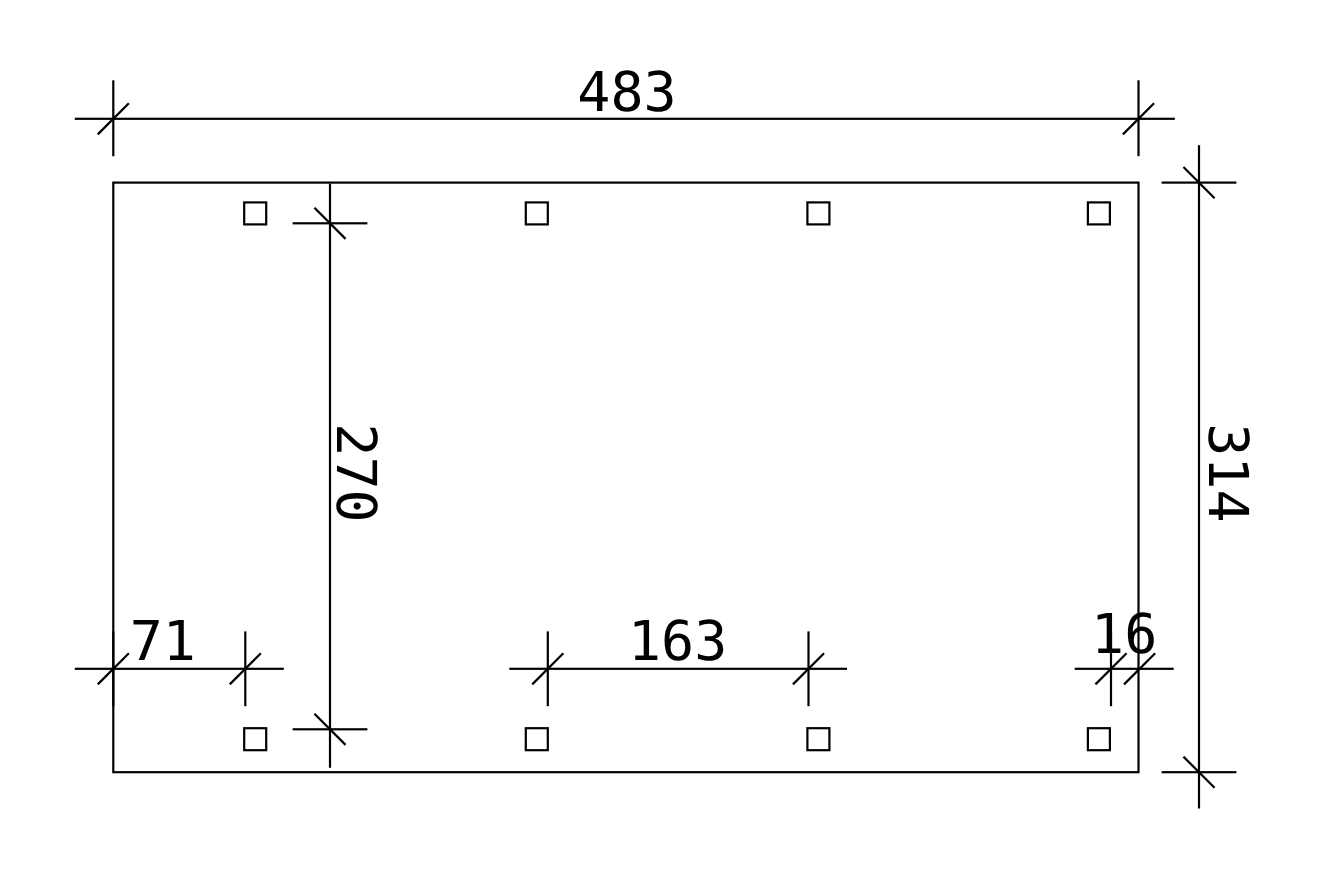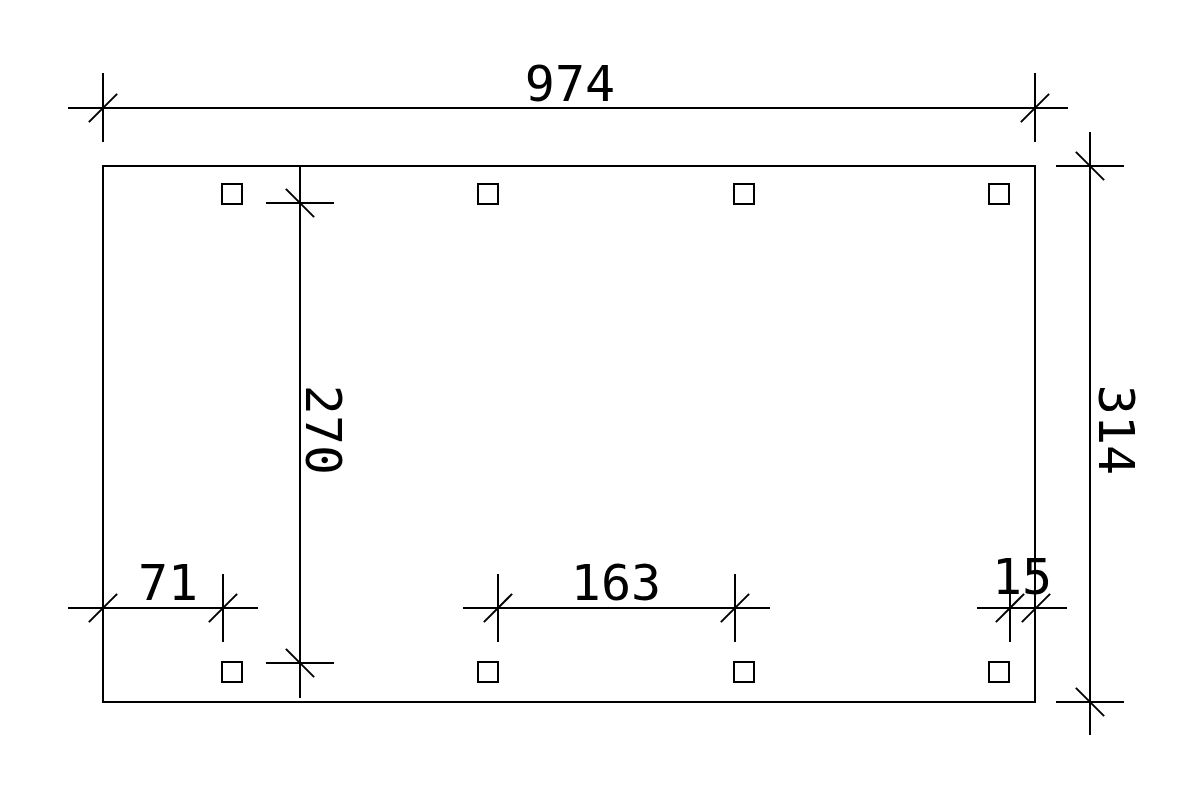--- a/index.html
+++ b/index.html
@@ -102,49 +102,49 @@
   <div class="post" style="left:221px; top:661px;"></div>
   <div class="post" style="left:477px; top:661px;"></div>
   <div class="post" style="left:733px; top:661px;"></div>
   <div class="post" style="left:988px; top:661px;"></div>
 
   <div class="hline" style="left:68px; top:107px; width:1000px;"></div>
   <div class="vline" style="left:102px; top:73px; height:69px;"></div>
   <div class="vline" style="left:1034px; top:73px; height:69px;"></div>
   <div class="slash slash-f" style="left:103px; top:108px;"></div>
   <div class="slash slash-f" style="left:1035px; top:108px;"></div>
-  <div class="dim-label" style="left:570px; top:84px;">974</div>
+  <div class="dim-label" style="left:570px; top:84px;">483</div>
 
   <div class="vline" style="left:1089px; top:132px; height:603px;"></div>
   <div class="htick" style="left:1090px; top:166px;"></div>
   <div class="htick" style="left:1090px; top:702px;"></div>
   <div class="slash slash-b" style="left:1090px; top:166px;"></div>
   <div class="slash slash-b" style="left:1090px; top:702px;"></div>
   <div class="dim-label dim-label-v" style="left:1116px; top:430px;">314</div>
 
   <div class="vline" style="left:299px; top:167px; height:531px;"></div>
   <div class="htick" style="left:300px; top:203px;"></div>
   <div class="htick" style="left:300px; top:663px;"></div>
   <div class="slash slash-b" style="left:300px; top:203px;"></div>
   <div class="slash slash-b" style="left:300px; top:663px;"></div>
   <div class="dim-label dim-label-v" style="left:323px; top:430px;">270</div>
 
   <div class="hline" style="left:68px; top:607px; width:190px;"></div>
   <div class="vtick" style="left:103px; top:608px;"></div>
   <div class="vtick" style="left:223px; top:608px;"></div>
   <div class="slash slash-f" style="left:103px; top:608px;"></div>
   <div class="slash slash-f" style="left:223px; top:608px;"></div>
-  <div class="dim-label" style="left:168px; top:583px;text-align:right;">71</div>
+  <div class="dim-label" style="left:148px; top:583px;text-align:right;">71</div>
 
   <div class="hline" style="left:463px; top:607px; width:307px;"></div>
   <div class="vtick" style="left:498px; top:608px;"></div>
   <div class="vtick" style="left:735px; top:608px;"></div>
   <div class="slash slash-f" style="left:498px; top:608px;"></div>
   <div class="slash slash-f" style="left:735px; top:608px;"></div>
   <div class="dim-label" style="left:616px; top:583px;">163</div>
 
   <div class="hline" style="left:977px; top:607px; width:90px;"></div>
   <div class="vtick" style="left:1010px; top:608px;"></div>
   <div class="slash slash-f" style="left:1010px; top:608px;"></div>
   <div class="slash slash-f" style="left:1036px; top:608px;"></div>
-  <div class="dim-label" style="left:1022px; top:577px;">15</div>
+  <div class="dim-label" style="left:1022px; top:577px;">16</div>
 
 </div>
 
 </body></html>

